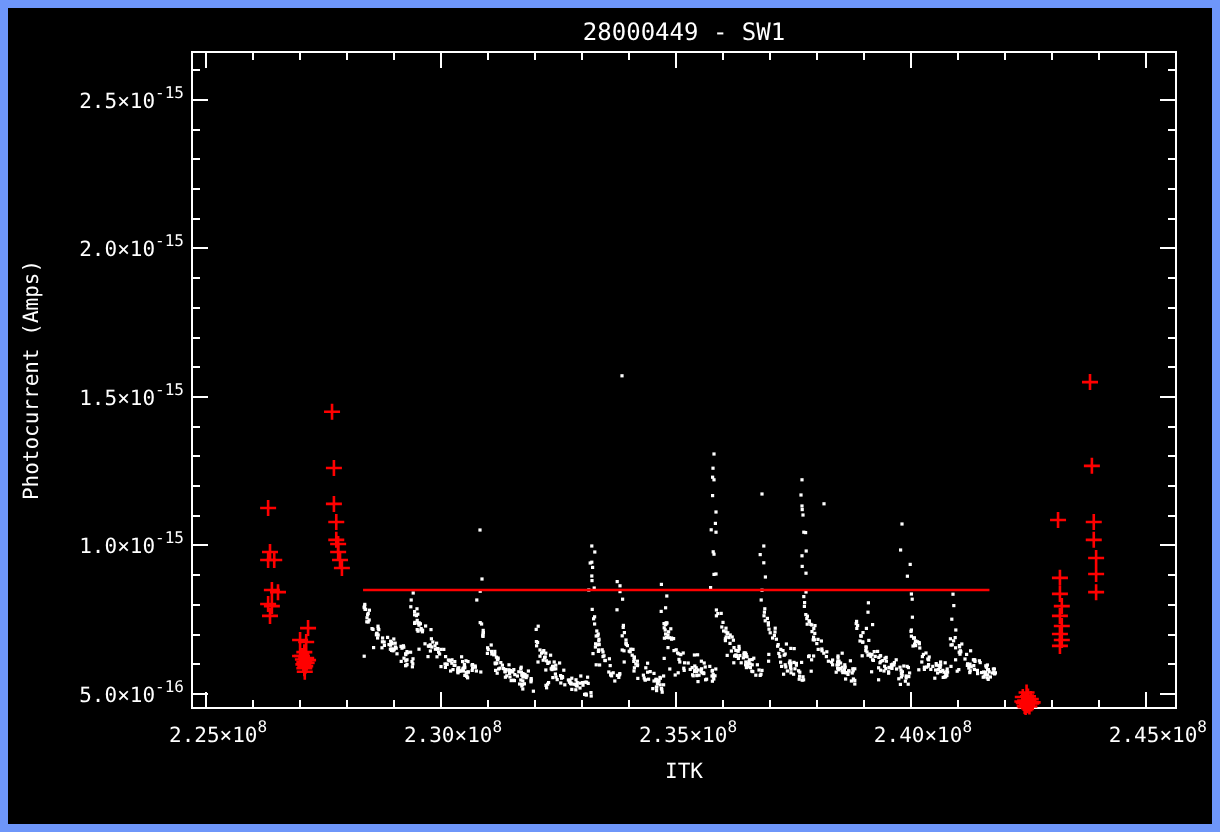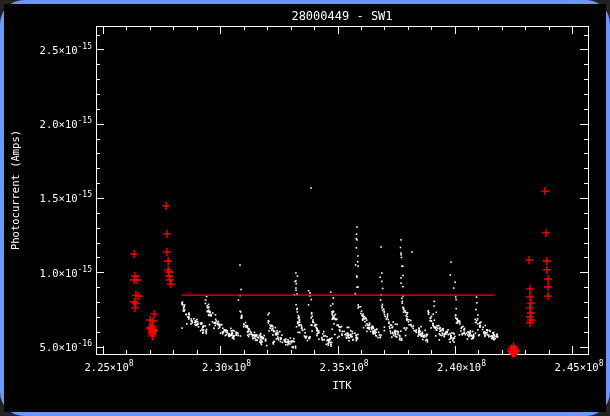--- a/index.html
+++ b/index.html
@@ -1,20 +1,19 @@
 <!DOCTYPE html>
 <html><head>
 <meta charset="utf-8">
 <style>
   html,body{margin:0;padding:0;background:#222;}
   .window{
     width:610px;height:416px;box-sizing:border-box;
     background:#6e96fa;padding:4px;
     font-family:"DejaVu Sans Mono", monospace;
-    border-radius:24px;
   }
   .screen{width:602px;height:408px;background:#000;position:relative;}
   svg{display:block;}
   .chart-title{font:12px "DejaVu Sans Mono", monospace;fill:#ffffff;}
   .axis-title{font:10.5px "DejaVu Sans Mono", monospace;fill:#ffffff;}
   .tick-label{font:10.5px "DejaVu Sans Mono", monospace;fill:#ffffff;}
   .sup{font-size:8px;}
 </style>
 </head>
 <body>

